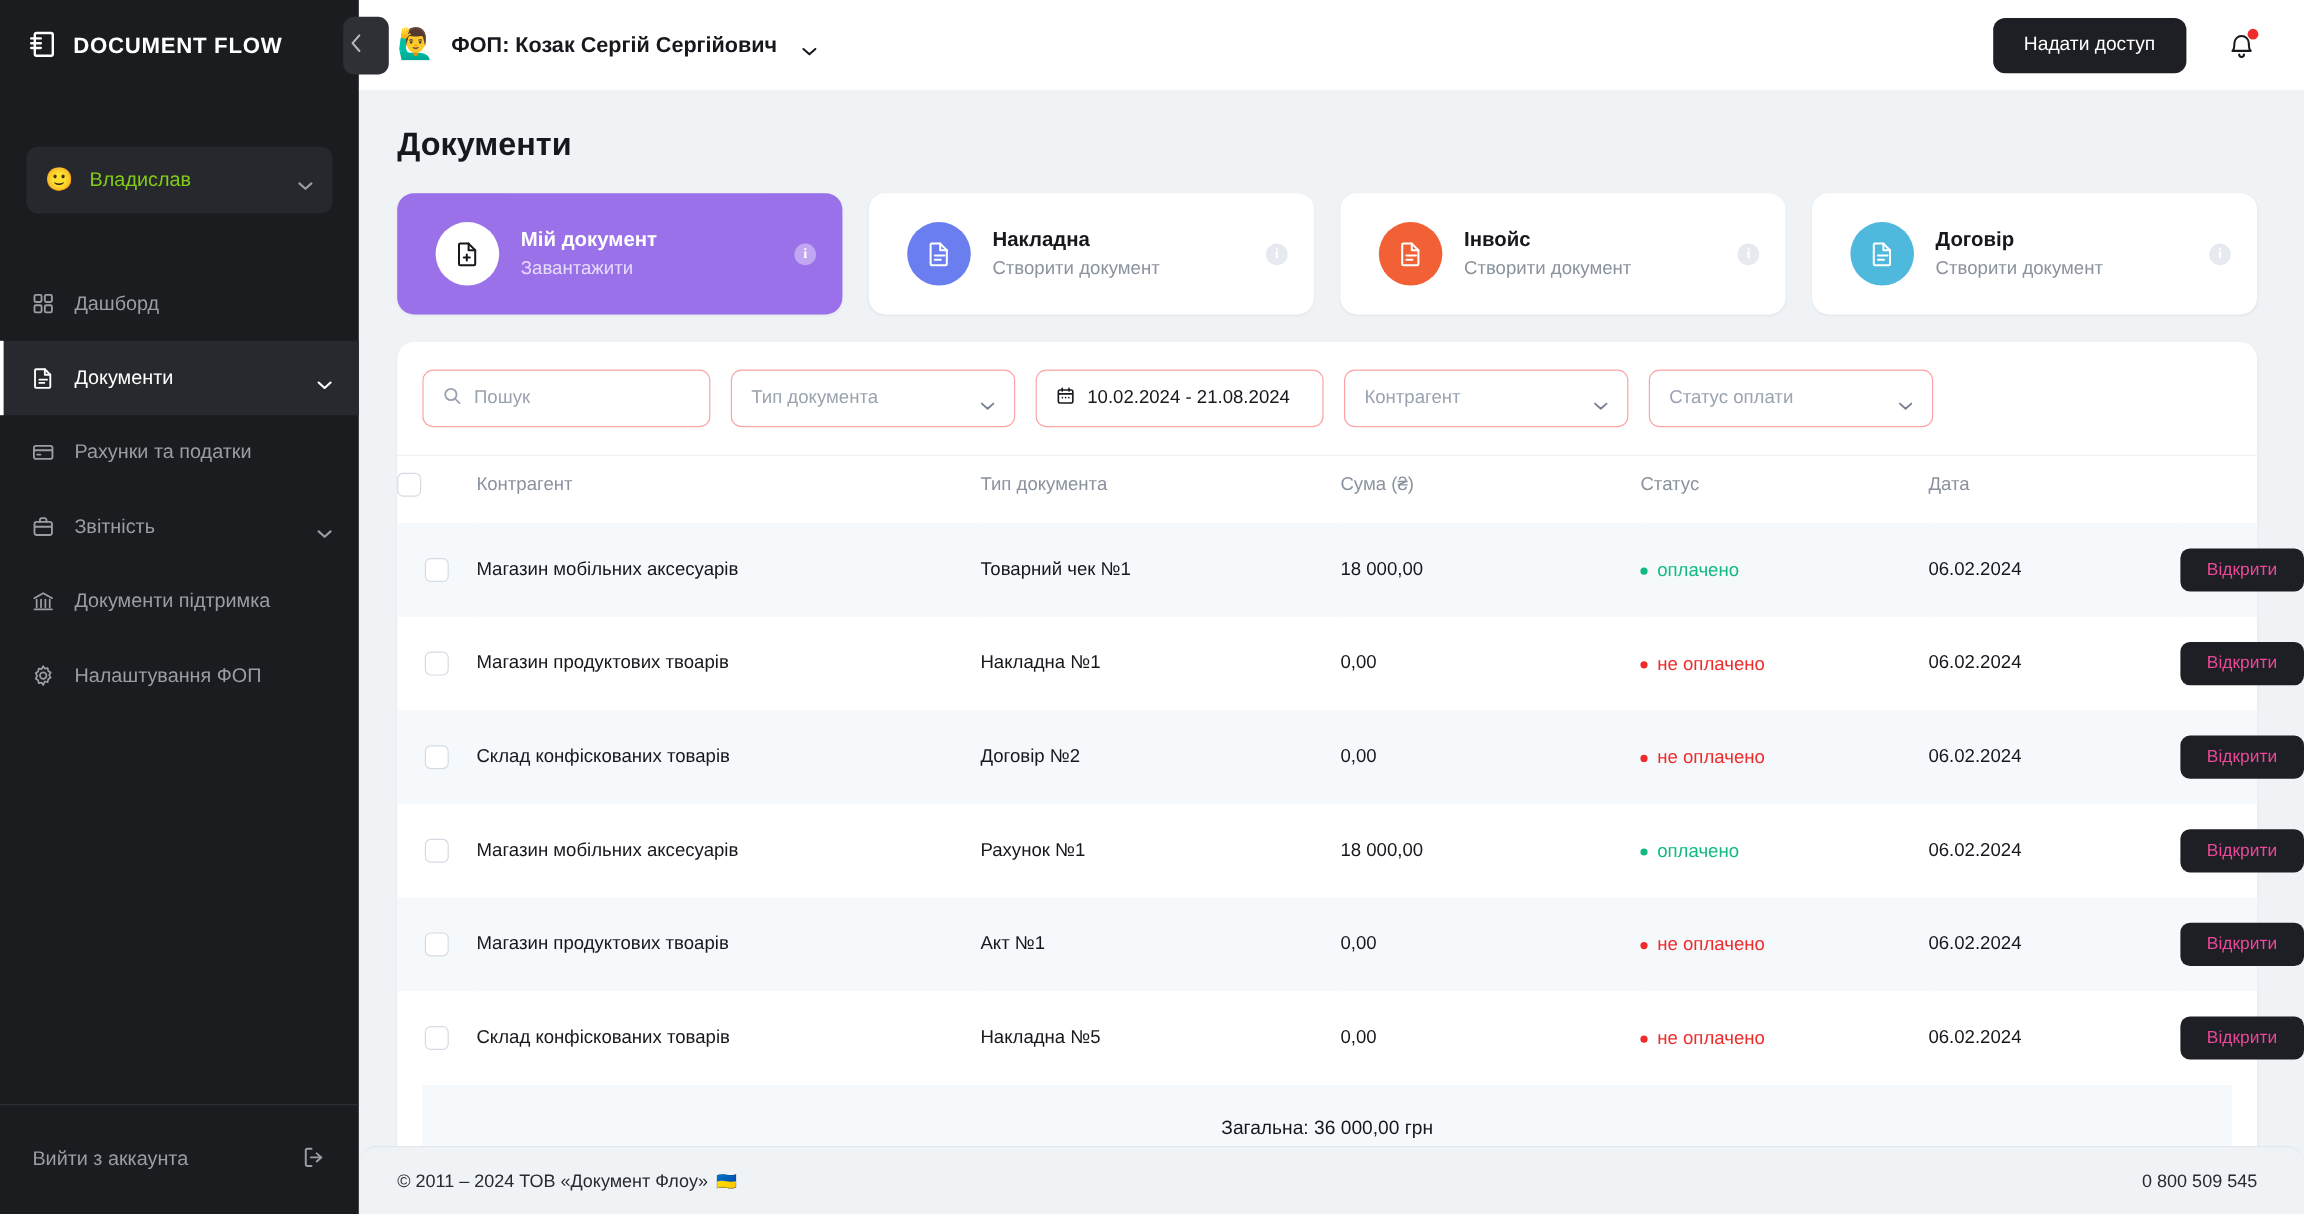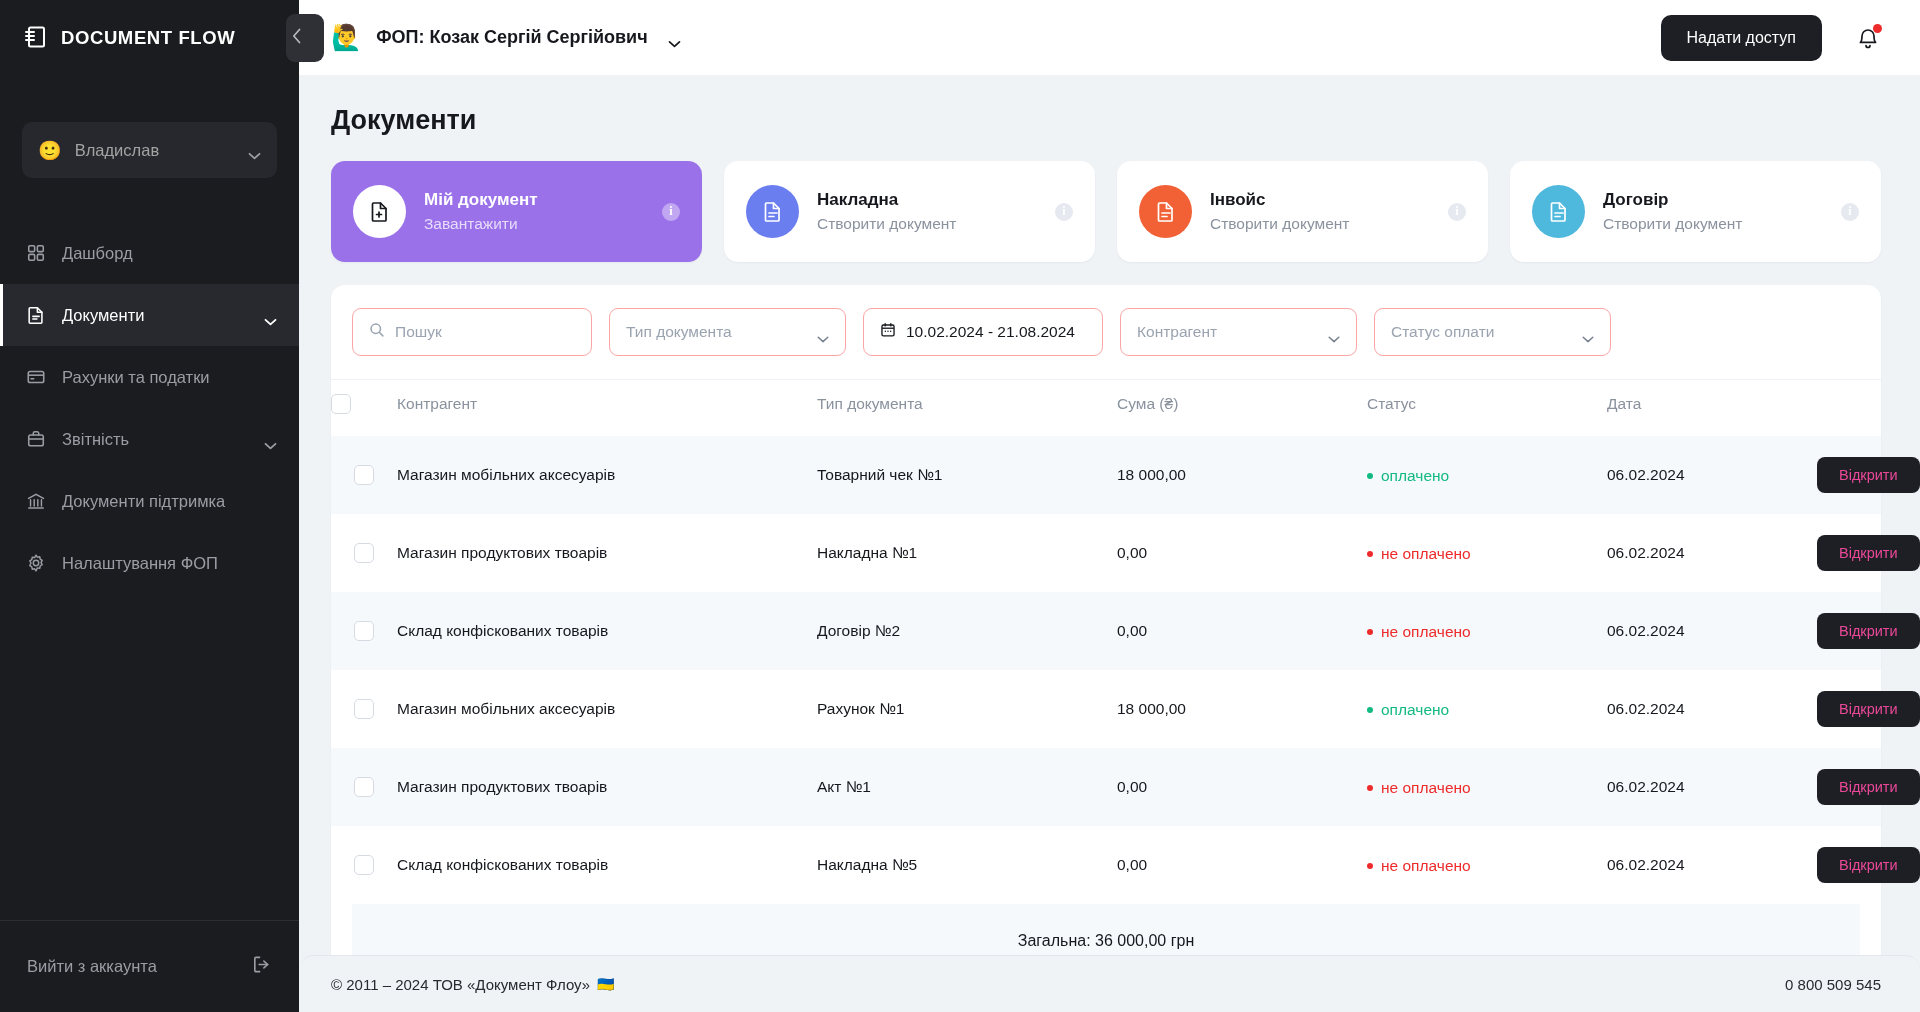--- a/index.html
+++ b/index.html
@@ -32,21 +32,21 @@
   .user-chip {
     margin: 47px 22px 0 22px;
     height: 56px;
     background: #26282d;
     border-radius: 10px;
     display: flex; align-items: center;
     padding: 0 16px; gap: 13px;
     cursor: pointer;
   }
   .user-emoji { font-size: 19px; line-height: 1; }
-  .user-name { color: #a3a3a3; font-size: 16.5px; font-weight: 500; flex: 1; }
+  .user-name { color: #84cc16; font-size: 16.5px; font-weight: 500; flex: 1; }
   .chev { width: 13px; height: 8px; flex: 0 0 13px; }
 
   .nav { margin-top: 44px; display: flex; flex-direction: column; }
   .nav-item {
     height: 62px; display: flex; align-items: center;
     padding: 0 22px; gap: 15px; cursor: pointer;
     color: #9a9da3; font-size: 16.5px;
     border-left: 3px solid transparent;
   }
   .nav-item .ico { width: 22px; height: 22px; flex: 0 0 22px; display:flex; align-items:center; justify-content:center;}
@@ -117,21 +117,21 @@
     font-size: 27px; font-weight: 700; color: #16181d;
     margin-bottom: 25px;
   }
 
   
   .cards { display: flex; gap: 22px; }
   .card {
     flex: 1; height: 101px;
     background: #ffffff; border-radius: 14px;
     display: flex; align-items: center;
-    padding: 0 22px; gap: 18px;
+    padding: 0 32px; gap: 18px;
     cursor: pointer; position: relative;
     box-shadow: 0 1px 2px rgba(25,40,70,0.05);
   }
   .card.primary { background: #9b71ea; }
   .card-ic {
     width: 53px; height: 53px; border-radius: 50%;
     flex: 0 0 53px;
     display: flex; align-items: center; justify-content: center;
   }
   .card-txt { display: flex; flex-direction: column; gap: 5px; }

